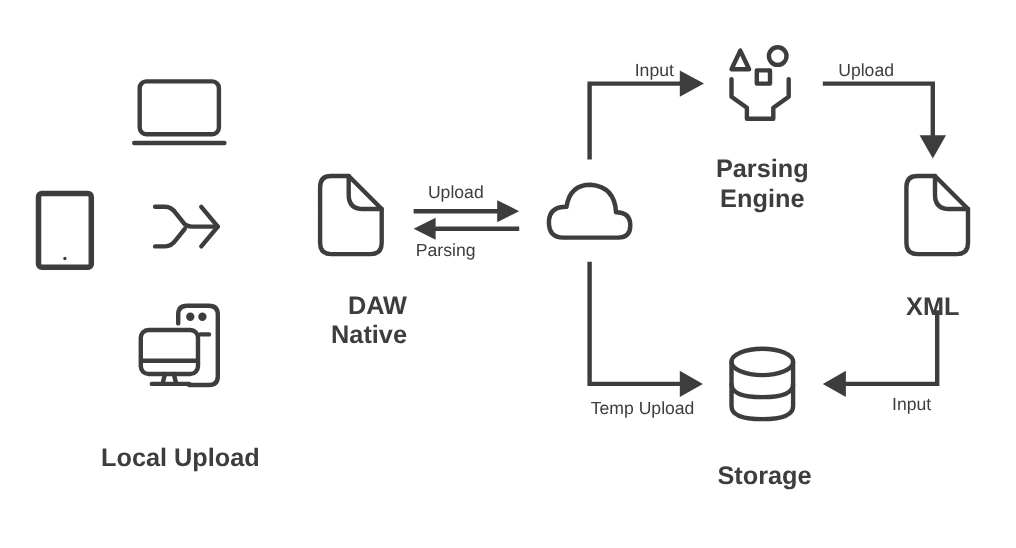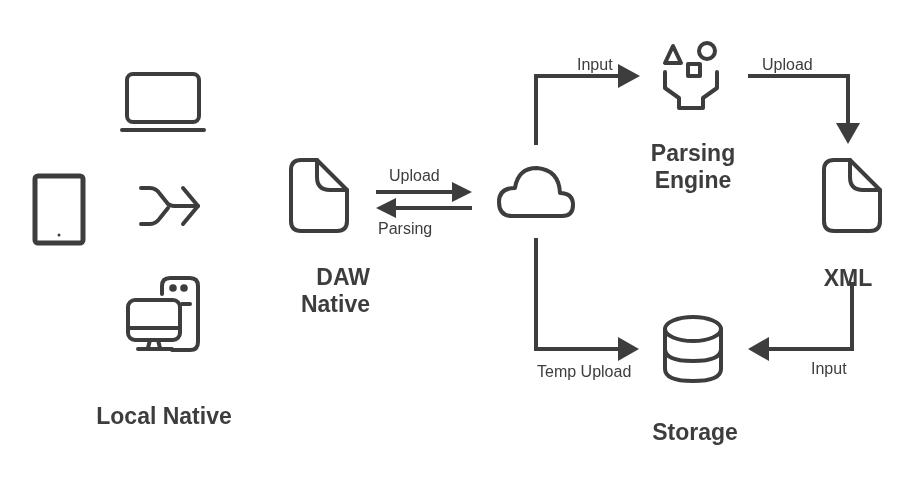--- a/index.html
+++ b/index.html
@@ -78,21 +78,21 @@
   <svg class="icon" style="left:124px; top:274px;" width="80" height="78">
     <path d="M38,20 V12 Q38,4 46,4 H66 Q74,4 74,12 V68 Q74,76 66,76 H48"></path>
     <circle cx="49" cy="14" r="1.8" style="fill:#3d3d3d"></circle>
     <circle cx="60" cy="14" r="1.8" style="fill:#3d3d3d"></circle>
     <line x1="58" y1="30" x2="66" y2="30"></line>
     <rect x="4" y="26" width="52" height="40" rx="7"></rect>
     <line x1="6" y1="54" x2="54" y2="54"></line>
     <path d="M26,66 L24,74 M34,66 L36,74"></path>
     <line x1="14" y1="75" x2="48" y2="75"></line>
   </svg>
-  <div class="node-label" style="left:70px; top:380px; width:188px;">Local Native</div>
+  <div class="node-label" style="left:70px; top:380px; width:188px;">Local Upload</div>
 </div>
 
 <div>
   <svg class="icon" style="left:287px; top:157px;" width="64" height="78">
     <path d="M30,3 H14 Q4,3 4,13 V64 Q4,74 14,74 H50 Q60,74 60,64 V33 L30,3 Z"></path>
     <path d="M30,3 V20 Q30,33 43,33 H60"></path>
   </svg>
   <div class="node-label" style="left:270px; top:241px; width:100px;text-align:right;">DAW
 Native</div>
 </div>

